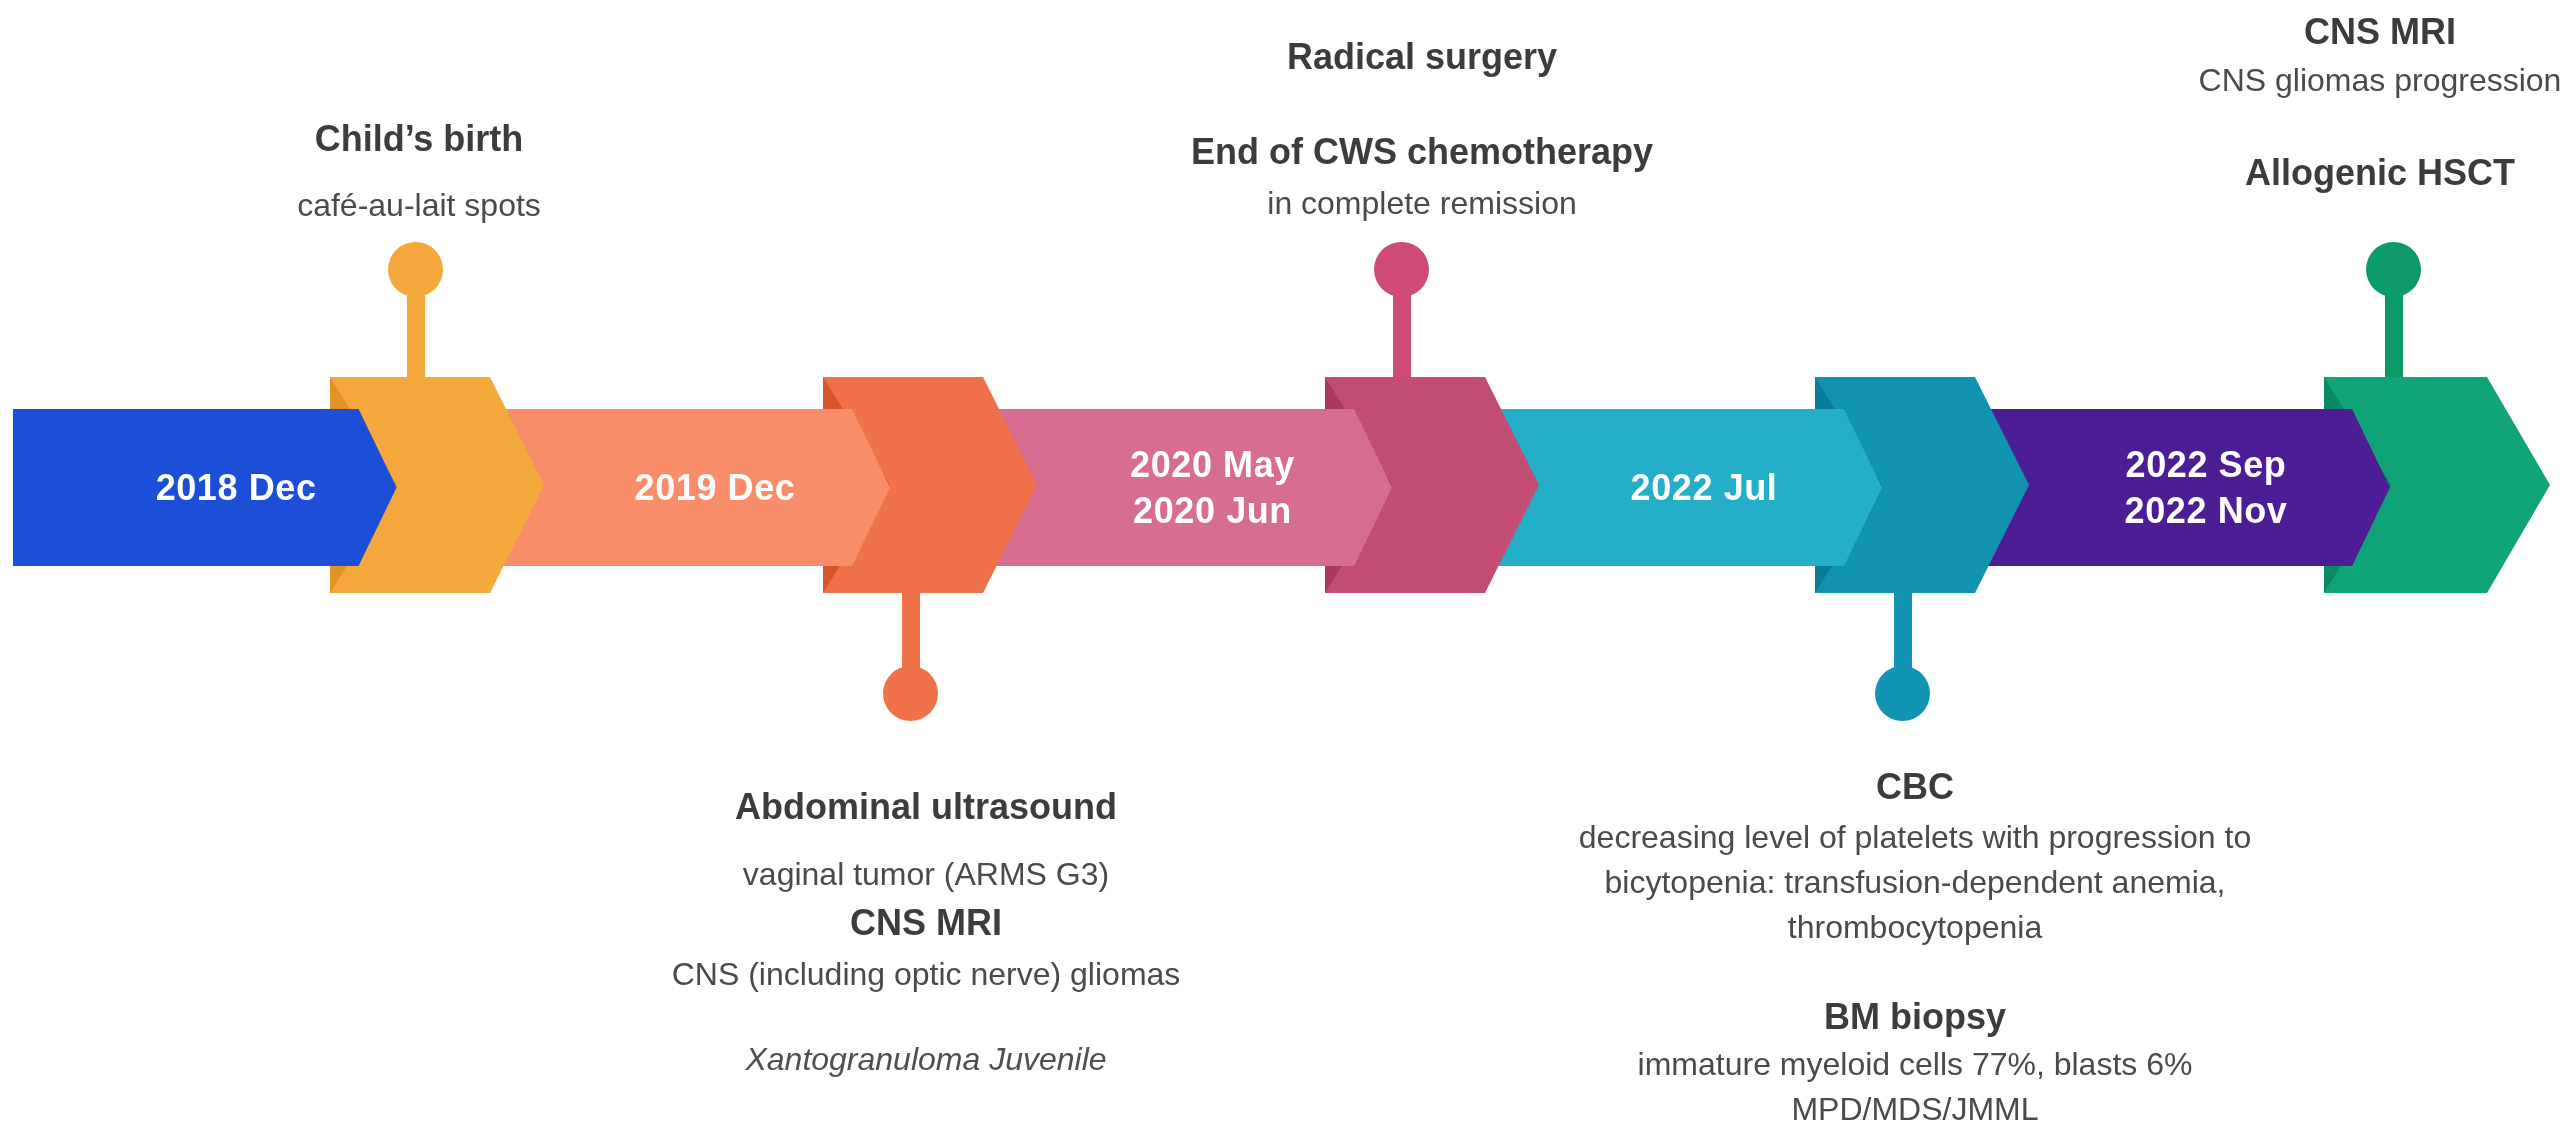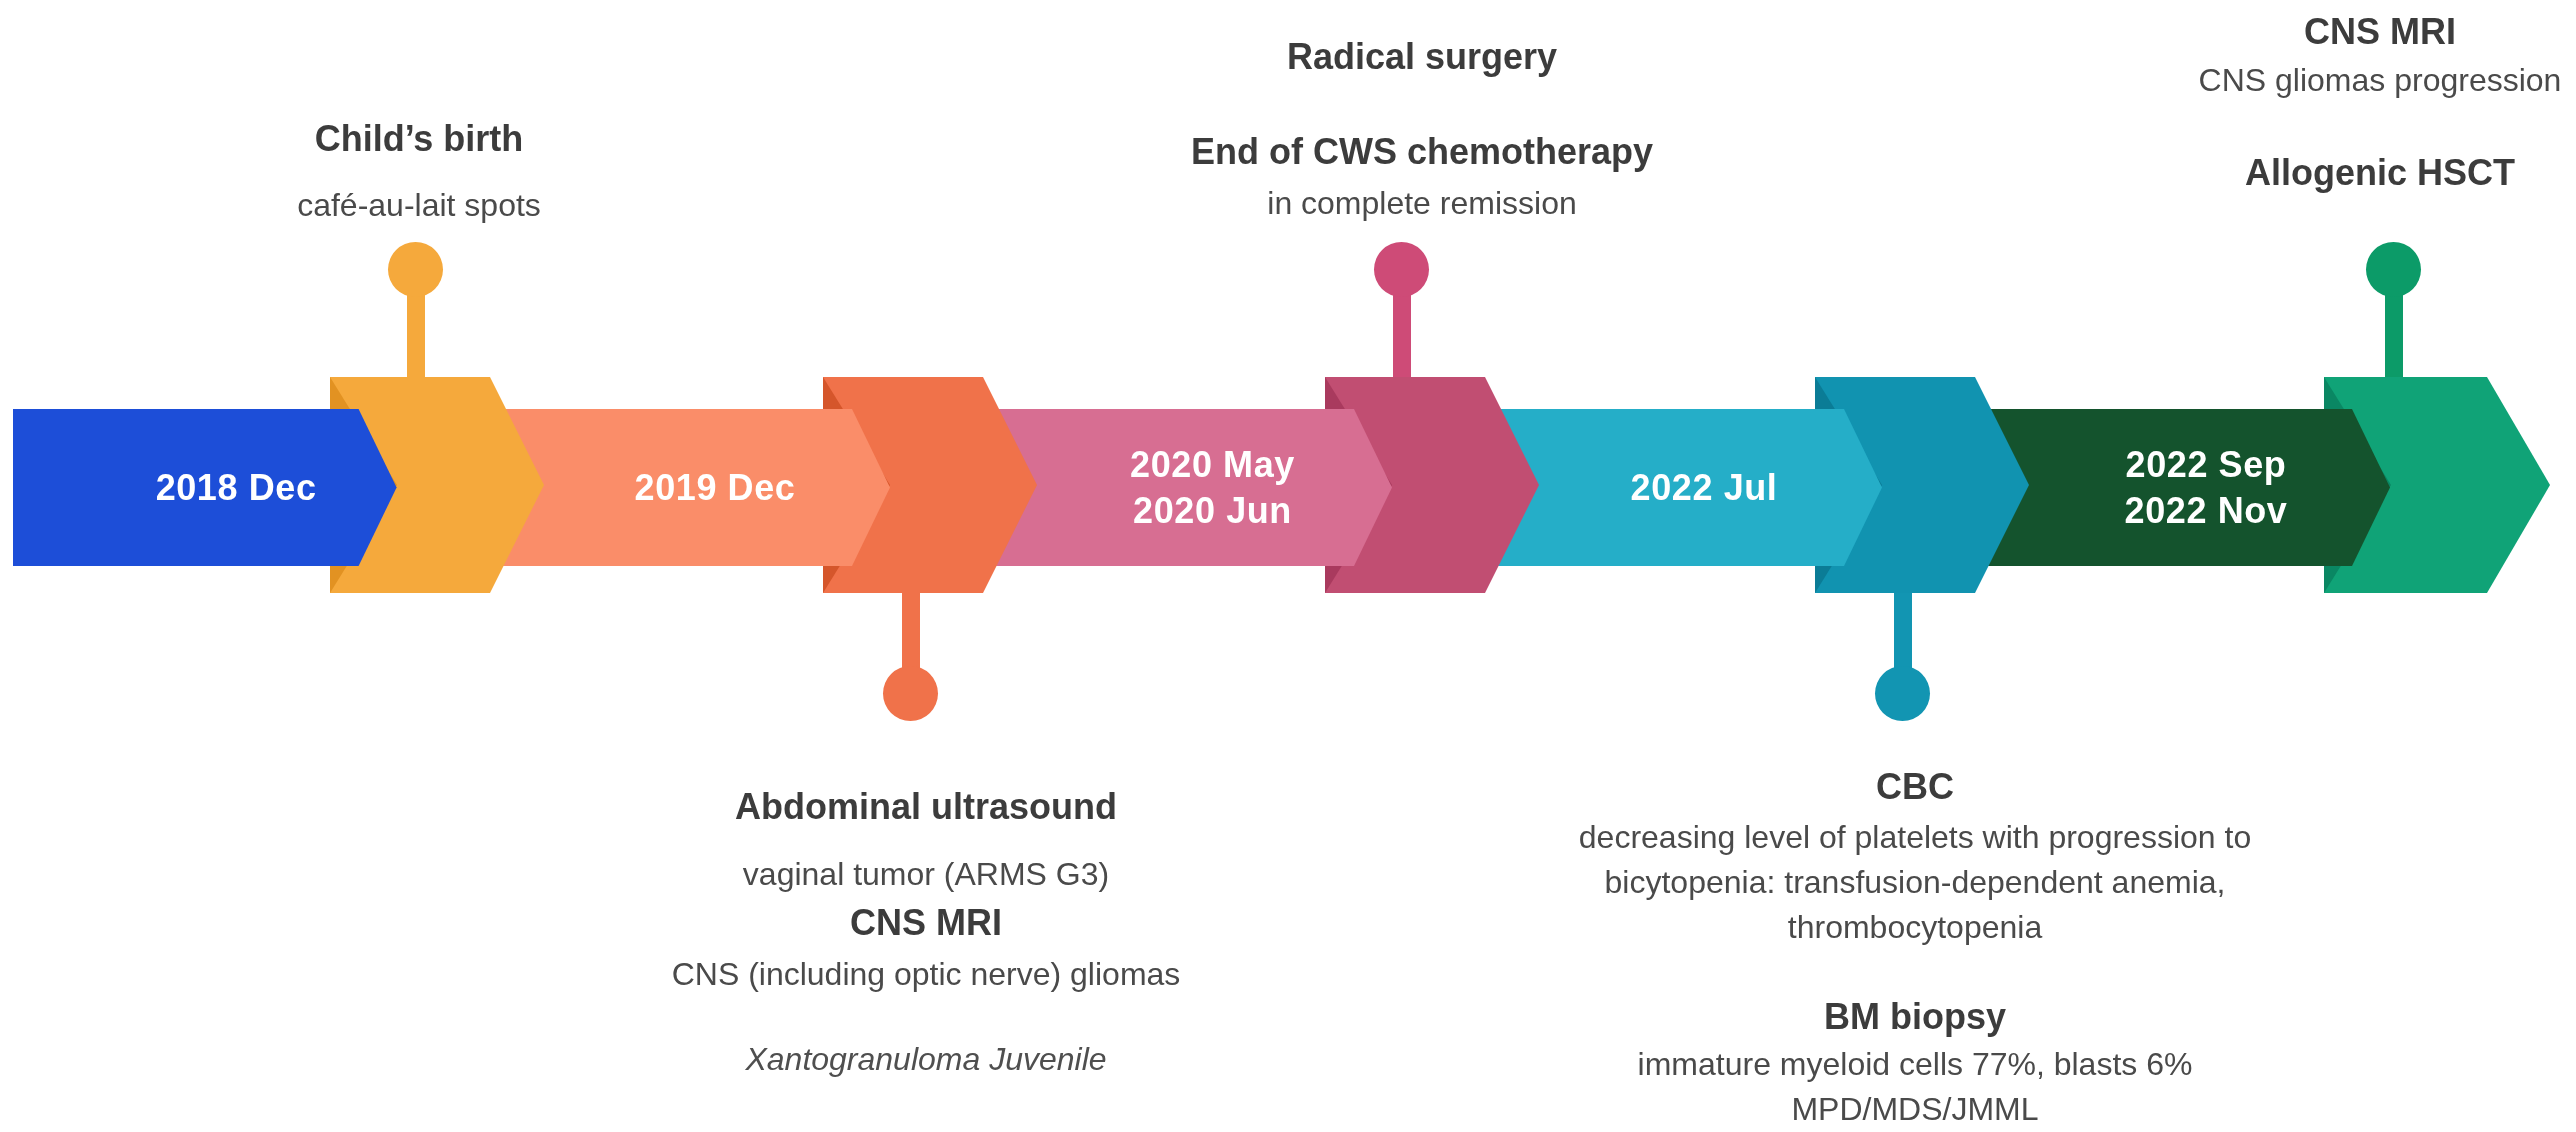--- a/index.html
+++ b/index.html
@@ -145,21 +145,21 @@
   <div class="band" id="band2" style="background-color: rgb(250, 141, 105);">
     <span class="band-label">2019 Dec</span>
   </div>
   <div class="band" id="band3" style="background-color: rgb(215, 110, 146);">
     <span class="band-label">2020 May
 2020 Jun</span>
   </div>
   <div class="band" id="band4" style="background-color: rgb(37, 174, 200);">
     <span class="band-label">2022 Jul</span>
   </div>
-  <div class="band" id="band5" style="background-color: #14532d;">
+  <div class="band" id="band5" style="background-color: #4c1d95;">
     <span class="band-label">2022 Sep
 2022 Nov</span>
   </div>
 
   <div class="chev" id="chev1" style="background-color: rgb(245, 169, 60);">
     <div class="fold" style="background-color: rgb(226, 146, 34);"></div>
   </div>
   <div class="chev" id="chev2" style="background-color: rgb(240, 114, 74);">
     <div class="fold" style="background-color: rgb(213, 86, 43);"></div>
   </div>

